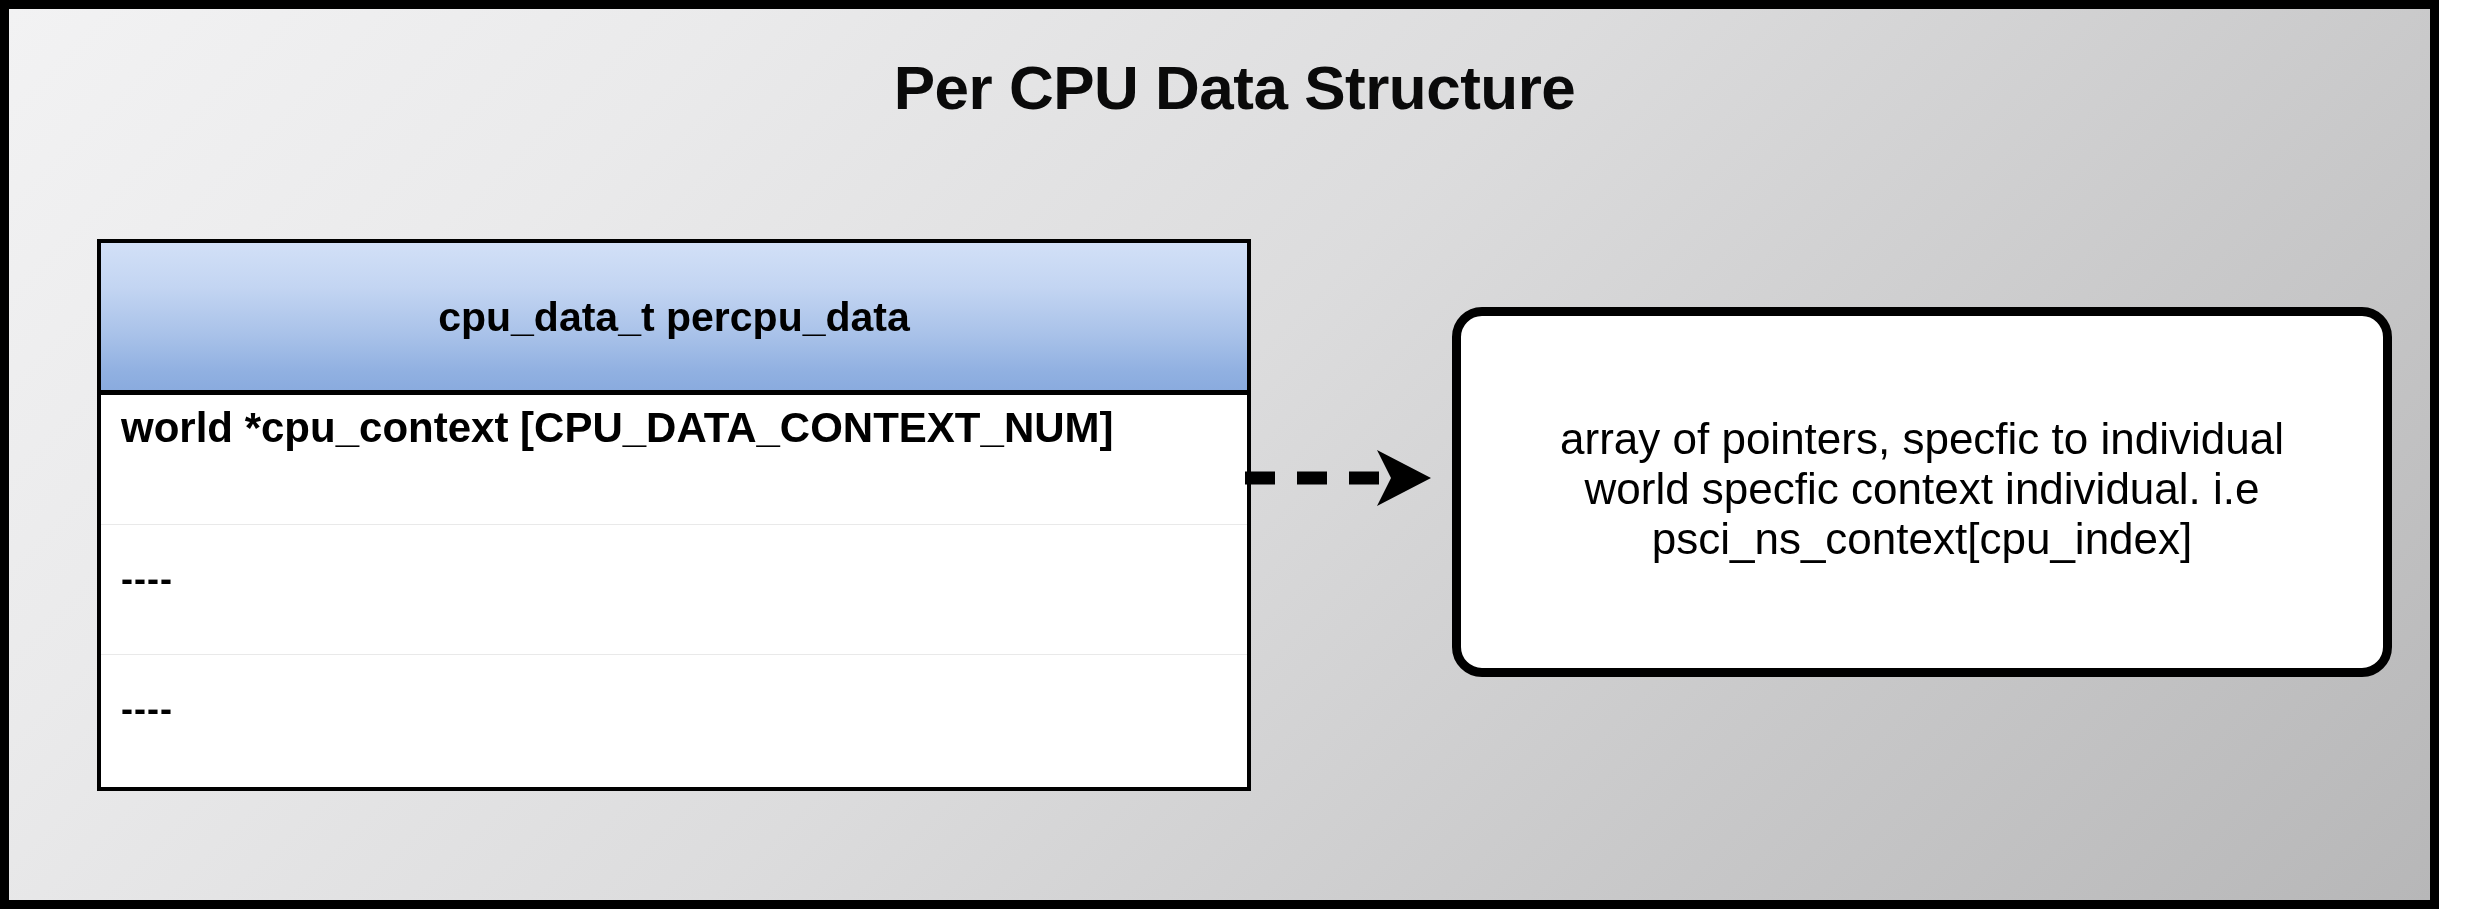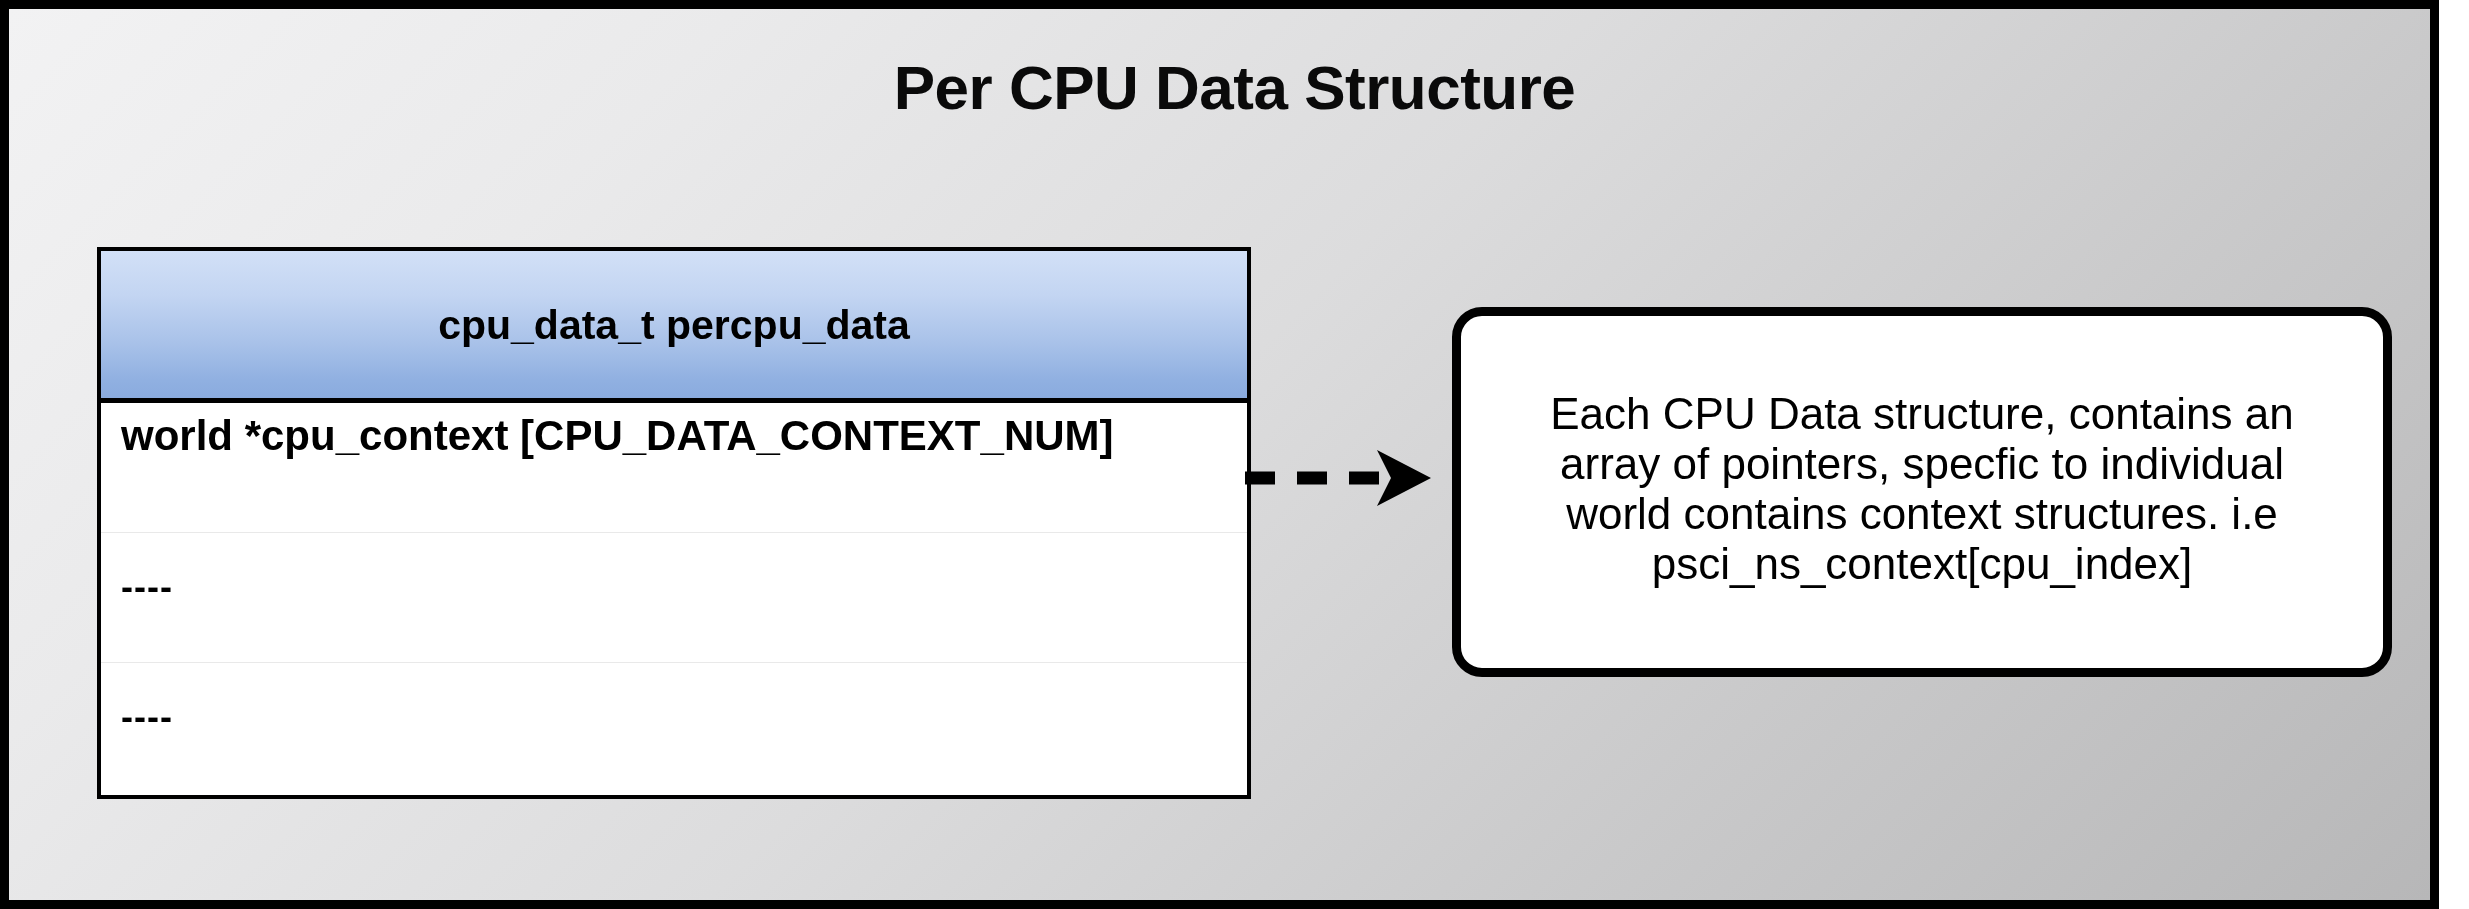--- a/index.html
+++ b/index.html
@@ -37,21 +37,21 @@
     letter-spacing: -0.5px;
     color: #0a0a0a;
     line-height: 1;
     white-space: nowrap;
   }
 
   
   #struct-box {
     position: absolute;
     left: 88px;
-    top: 238px;
+    top: 230px;
     width: 1154px;
     height: 552px;
     box-sizing: border-box;
     background: #ffffff;
     border: 4px solid #000000;
   }
 
   #struct-box-header {
     box-sizing: border-box;
     height: 152px;
@@ -180,19 +180,18 @@
 
     </div>
   </div>
 
   <svg id="connector-arrow" viewBox="0 0 200 82">
     <line x1="4" y1="41" x2="148" y2="41" stroke="#000000" stroke-width="13" stroke-dasharray="30 22"></line>
     <path d="M 136 13 L 190 41 L 136 69 L 150 41 Z" fill="#000000"></path>
   </svg>
 
   <div id="note-box">
-    <div class="note-line">Each CPU Data structure, contains an</div>
     <div class="note-line">array of pointers, specfic to individual</div>
-    <div class="note-line">world contains context structures. i.e</div>
+    <div class="note-line">world specfic context individual. i.e</div>
     <div class="note-line">psci_ns_context[cpu_index]</div>
   </div>
 
 </div>
 
 </body></html>

